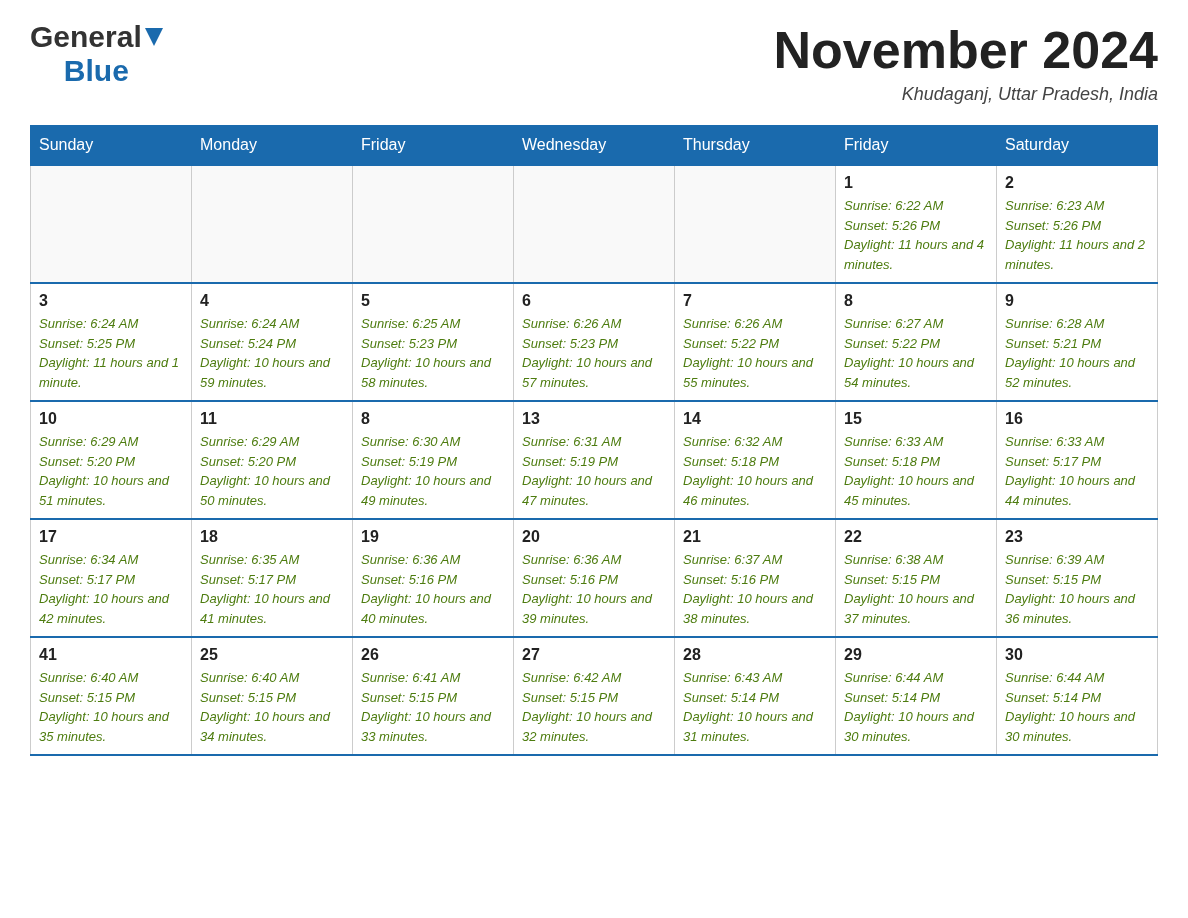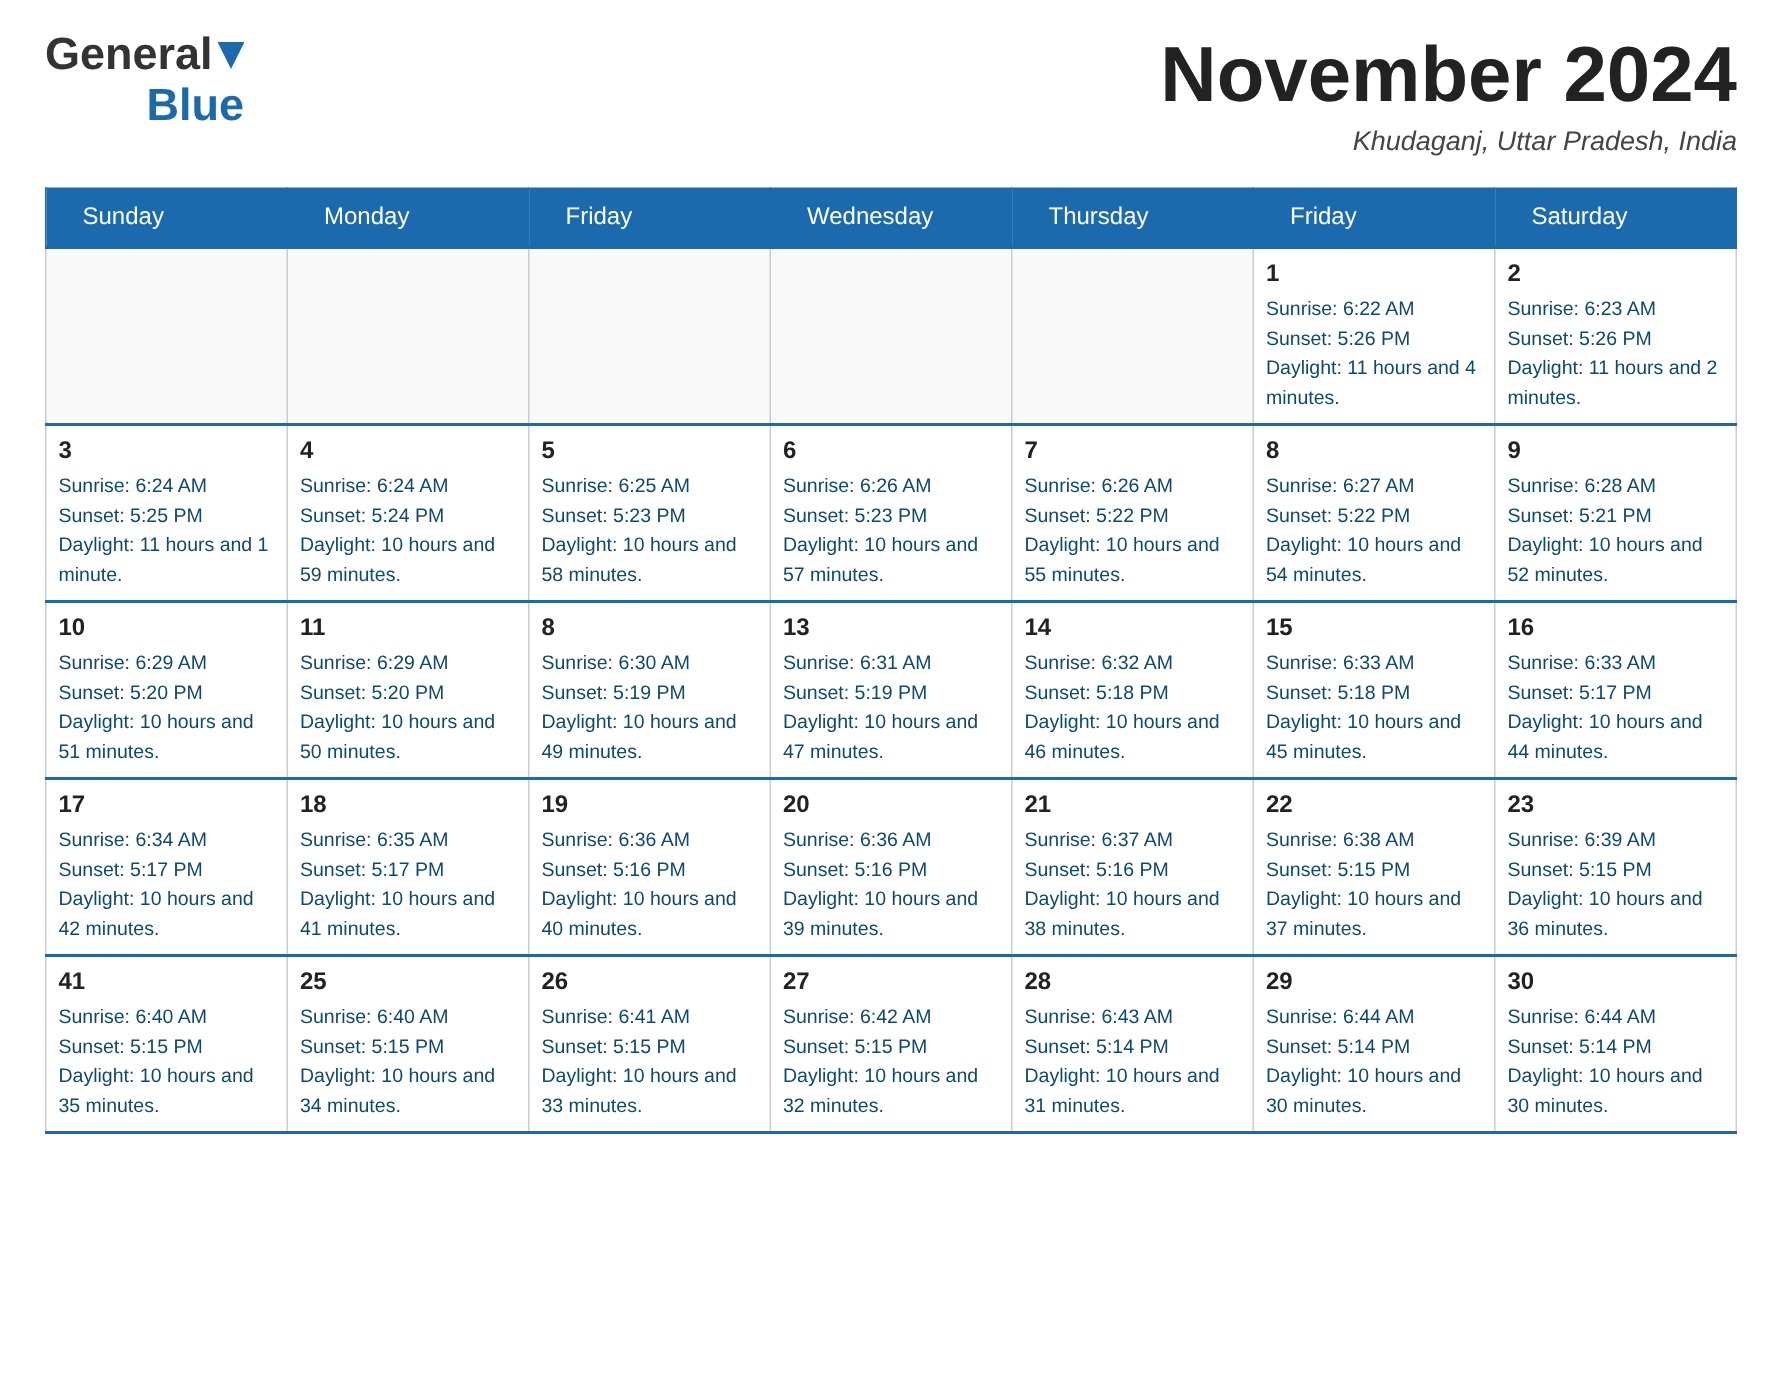--- a/index.html
+++ b/index.html
@@ -12,21 +12,21 @@
     }
     .header {
       display: flex;
       justify-content: space-between;
       align-items: flex-start;
       margin-bottom: 20px;
     }
     .logo {
       display: flex;
       flex-direction: column;
-      align-items: flex-end;
+      align-items: center;
     }
     .title-section {
       text-align: right;
     }
     .month-title {
       font-size: 52px;
       font-weight: bold;
       color: #222;
     }
     .location-title {
@@ -36,21 +36,21 @@
       font-style: italic;
     }
     .calendar {
       width: 100%;
       border-collapse: collapse;
       border: 1px solid #aaa;
     }
     .calendar th {
       background-color: #1a6aad;
       color: #fff;
-      padding: 10px 24px;
+      padding: 10px 8px;
       text-align: left;
       font-size: 16px;
       font-weight: normal;
       border: 1px solid #1a6aad;
     }
     .calendar td {
       vertical-align: top;
       padding: 8px;
       border: 1px solid #ccc;
       width: calc(100% / 7);
@@ -63,21 +63,22 @@
     }
     .day-number {
       font-size: 16px;
       font-weight: bold;
       color: #222;
       margin-bottom: 4px;
     }
     .day-info {
       font-size: 13px;
       line-height: 1.5;
-      color: #0c4a6e;
+      color: #4d7c0f;
+      font-style: italic;
     }
     .empty-cell {
       background: #f9f9f9;
     }
     .logo-row {
       display: flex;
       align-items: center;
     }
     .logo-general {
       font-size: 30px;

